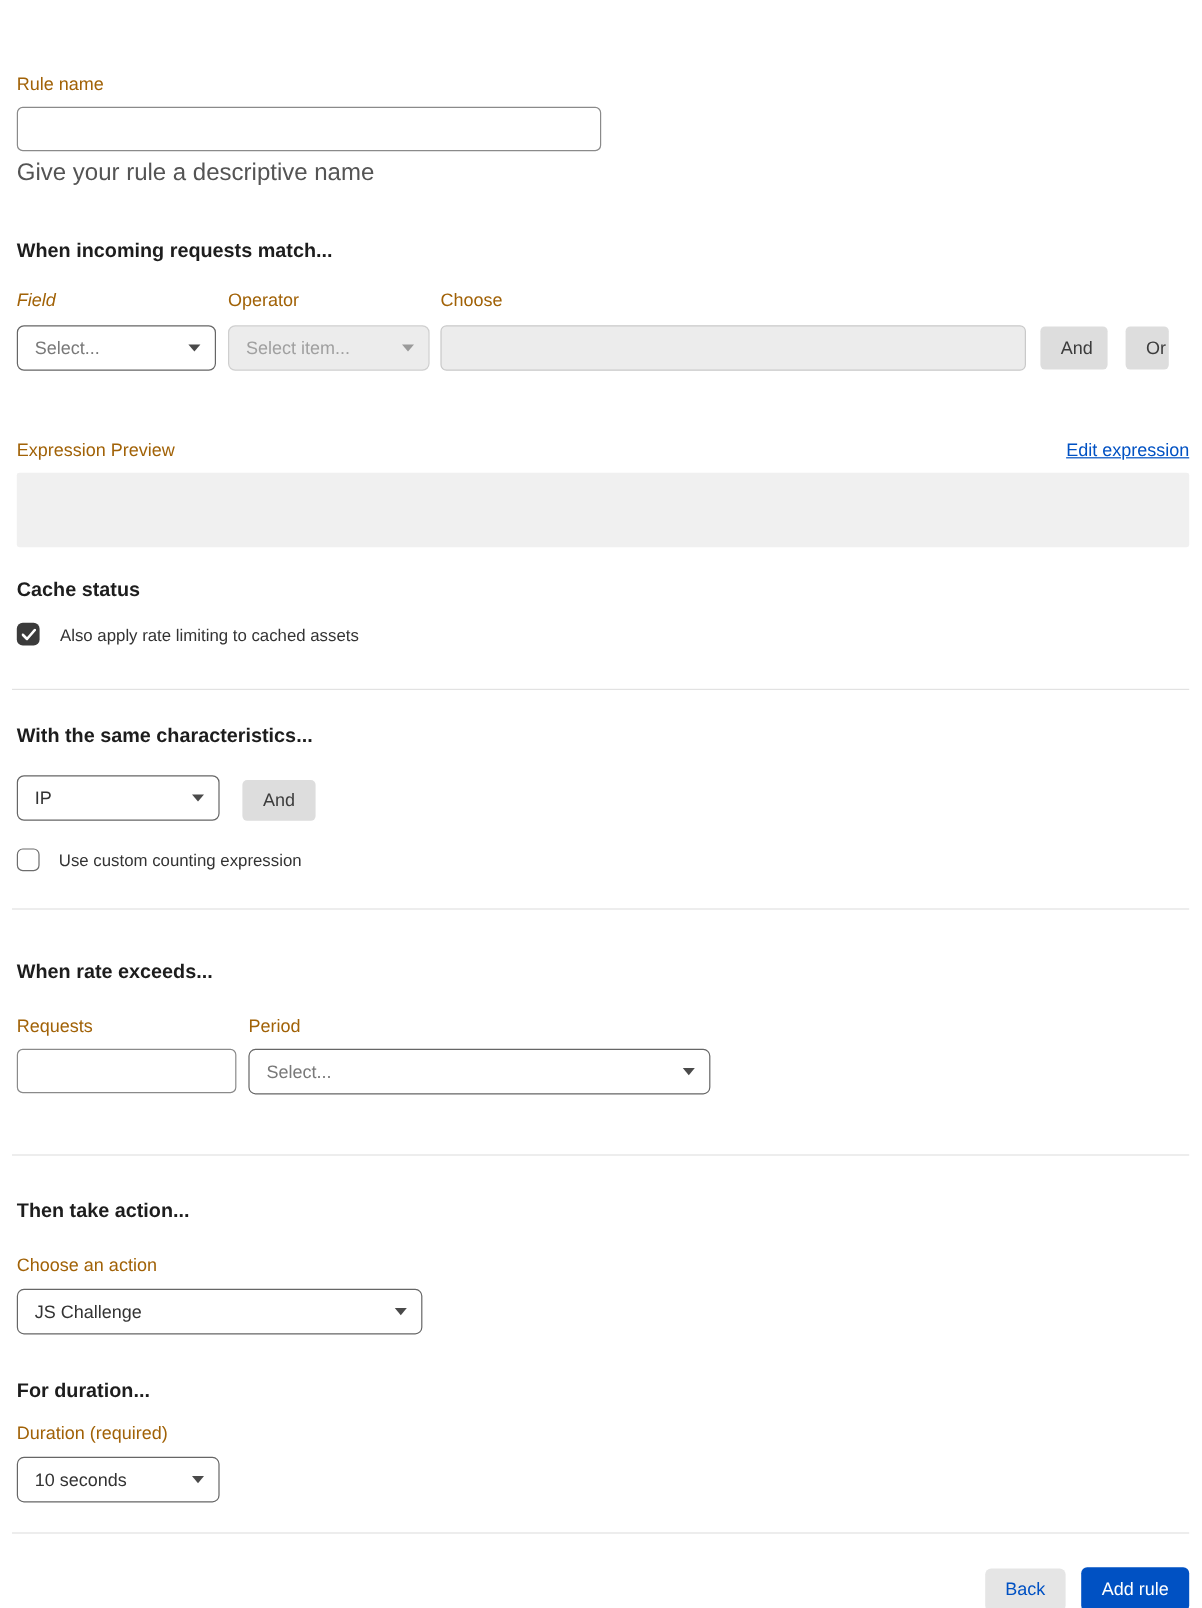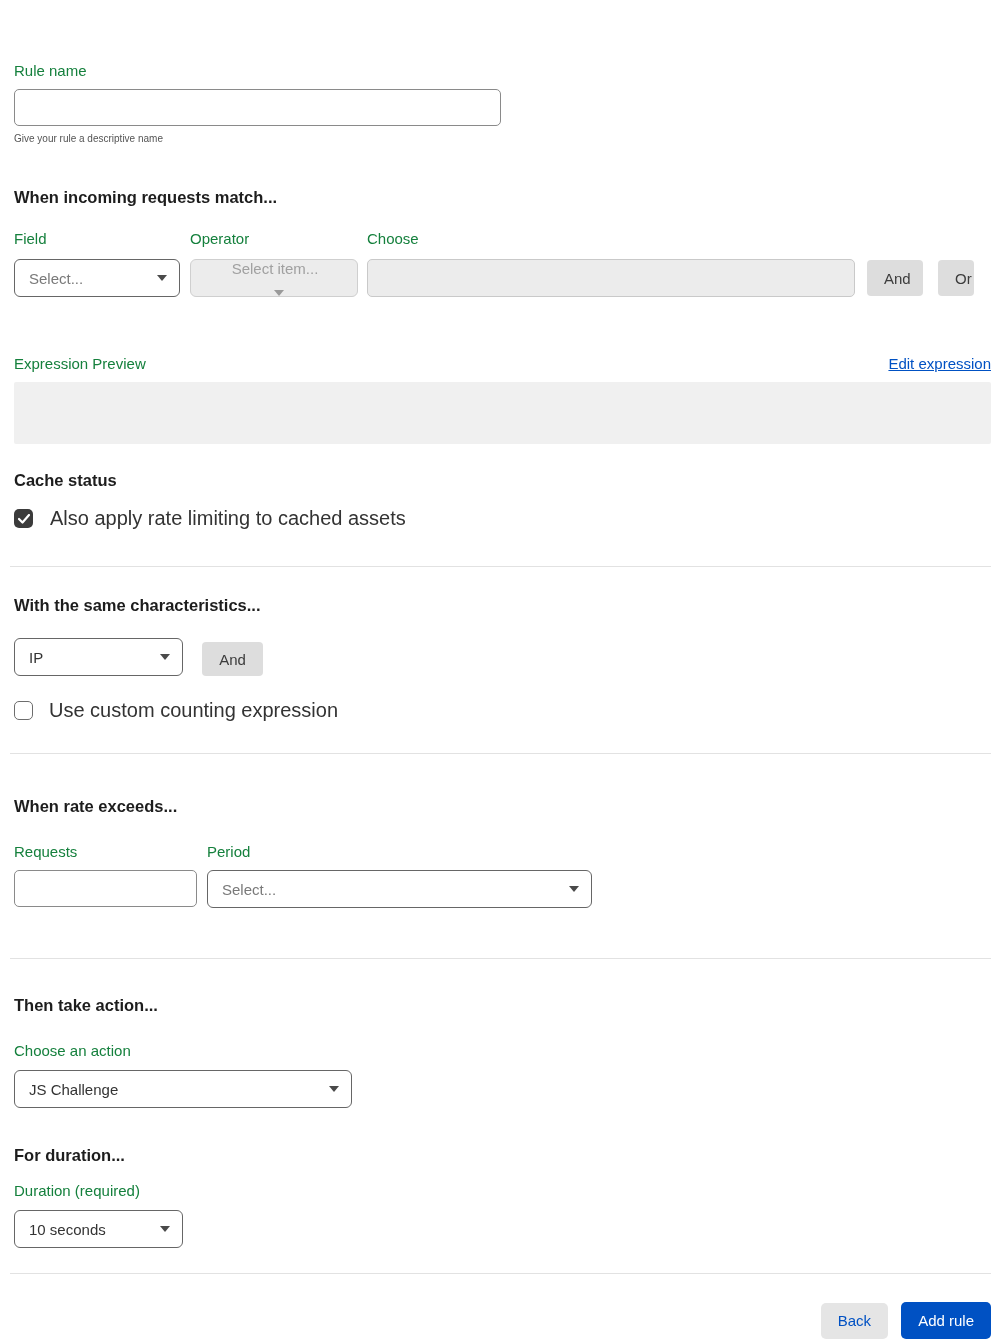--- a/index.html
+++ b/index.html
@@ -13,39 +13,39 @@
 
   .page-title {
     font-size: 21px;
     font-weight: 700;
     color: #1d1d1d;
     letter-spacing: 0.1px;
   }
 
   .field-label {
     font-size: 15px;
-    color: #15803d;
+    color: #a16207;
     display: block;
   }
 
   .text-input {
     display: block;
     width: 487px;
     height: 37px;
     border: 1px solid #8a8a8a;
     border-radius: 5px;
     font-family: "Liberation Sans", sans-serif;
     font-size: 15px;
     color: #333;
     padding: 0 12px;
     background: #fff;
     outline: none;
   }
   .helper-text {
-    font-size: 10px;
+    font-size: 20px;
     color: #545454;
     margin-top: 7px;
   }
 
   .section-header {
     font-size: 16.5px;
     font-weight: 700;
     color: #1d1d1d;
   }
 
@@ -124,21 +124,21 @@
   }
   .checkbox.checked {
     background: #3b3b3b;
     display: flex; align-items: center; justify-content: center;
   }
   .checkbox.unchecked {
     background: #fff;
     border: 1px solid #6d6d6d;
   }
   .checkbox-label {
-    font-size: 20px;
+    font-size: 14px;
     color: #333;
     margin-left: 17px;
   }
 
   .divider {
     border: none;
     border-top: 1px solid #e2e2e2;
     width: 981px;
     margin-left: -4px;
   }
@@ -179,31 +179,31 @@
 <div class="container">
 
 
   <label class="field-label" style="margin-top:42px;">Rule name</label>
   <input class="text-input" style="margin-top: 10px;" type="text" value="">
   <div class="helper-text">Give your rule a descriptive name</div>
 
   <h2 class="section-header" style="margin-top:44px;">When incoming requests match...</h2>
 
   <div class="row" style="margin-top:23px;">
-    <span class="field-label" style="width:176px;">Field</span>
+    <span class="field-label" style="width:176px;font-style:italic;">Field</span>
     <span class="field-label" style="width:177px;">Operator</span>
     <span class="field-label">Choose</span>
   </div>
 
   <div class="row" style="margin-top:12px;">
     <div class="combo" style="width:166px; margin-right:10px;">
       <span class="combo-text placeholder">Select...</span>
       <span class="caret"></span>
     </div>
-    <div class="combo disabled" style="width:168px; margin-right:9px;flex-direction:column;">
+    <div class="combo disabled" style="width:168px; margin-right:9px;">
       <span class="combo-text">Select item...</span>
       <span class="caret"></span>
     </div>
     <input class="input-disabled" style="width: 488px; margin-right: 12px;" type="text" disabled="" value="">
     <button class="gray-btn" style="width:56px; margin-top:1px; margin-right:15px;">And</button>
     <button class="gray-btn" style="width:36px; margin-top:1px;">Or</button>
   </div>
 
   <div class="row" style="margin-top:58px; justify-content:space-between; align-items:baseline; width:977px;">
     <span class="field-label">Expression Preview</span>

